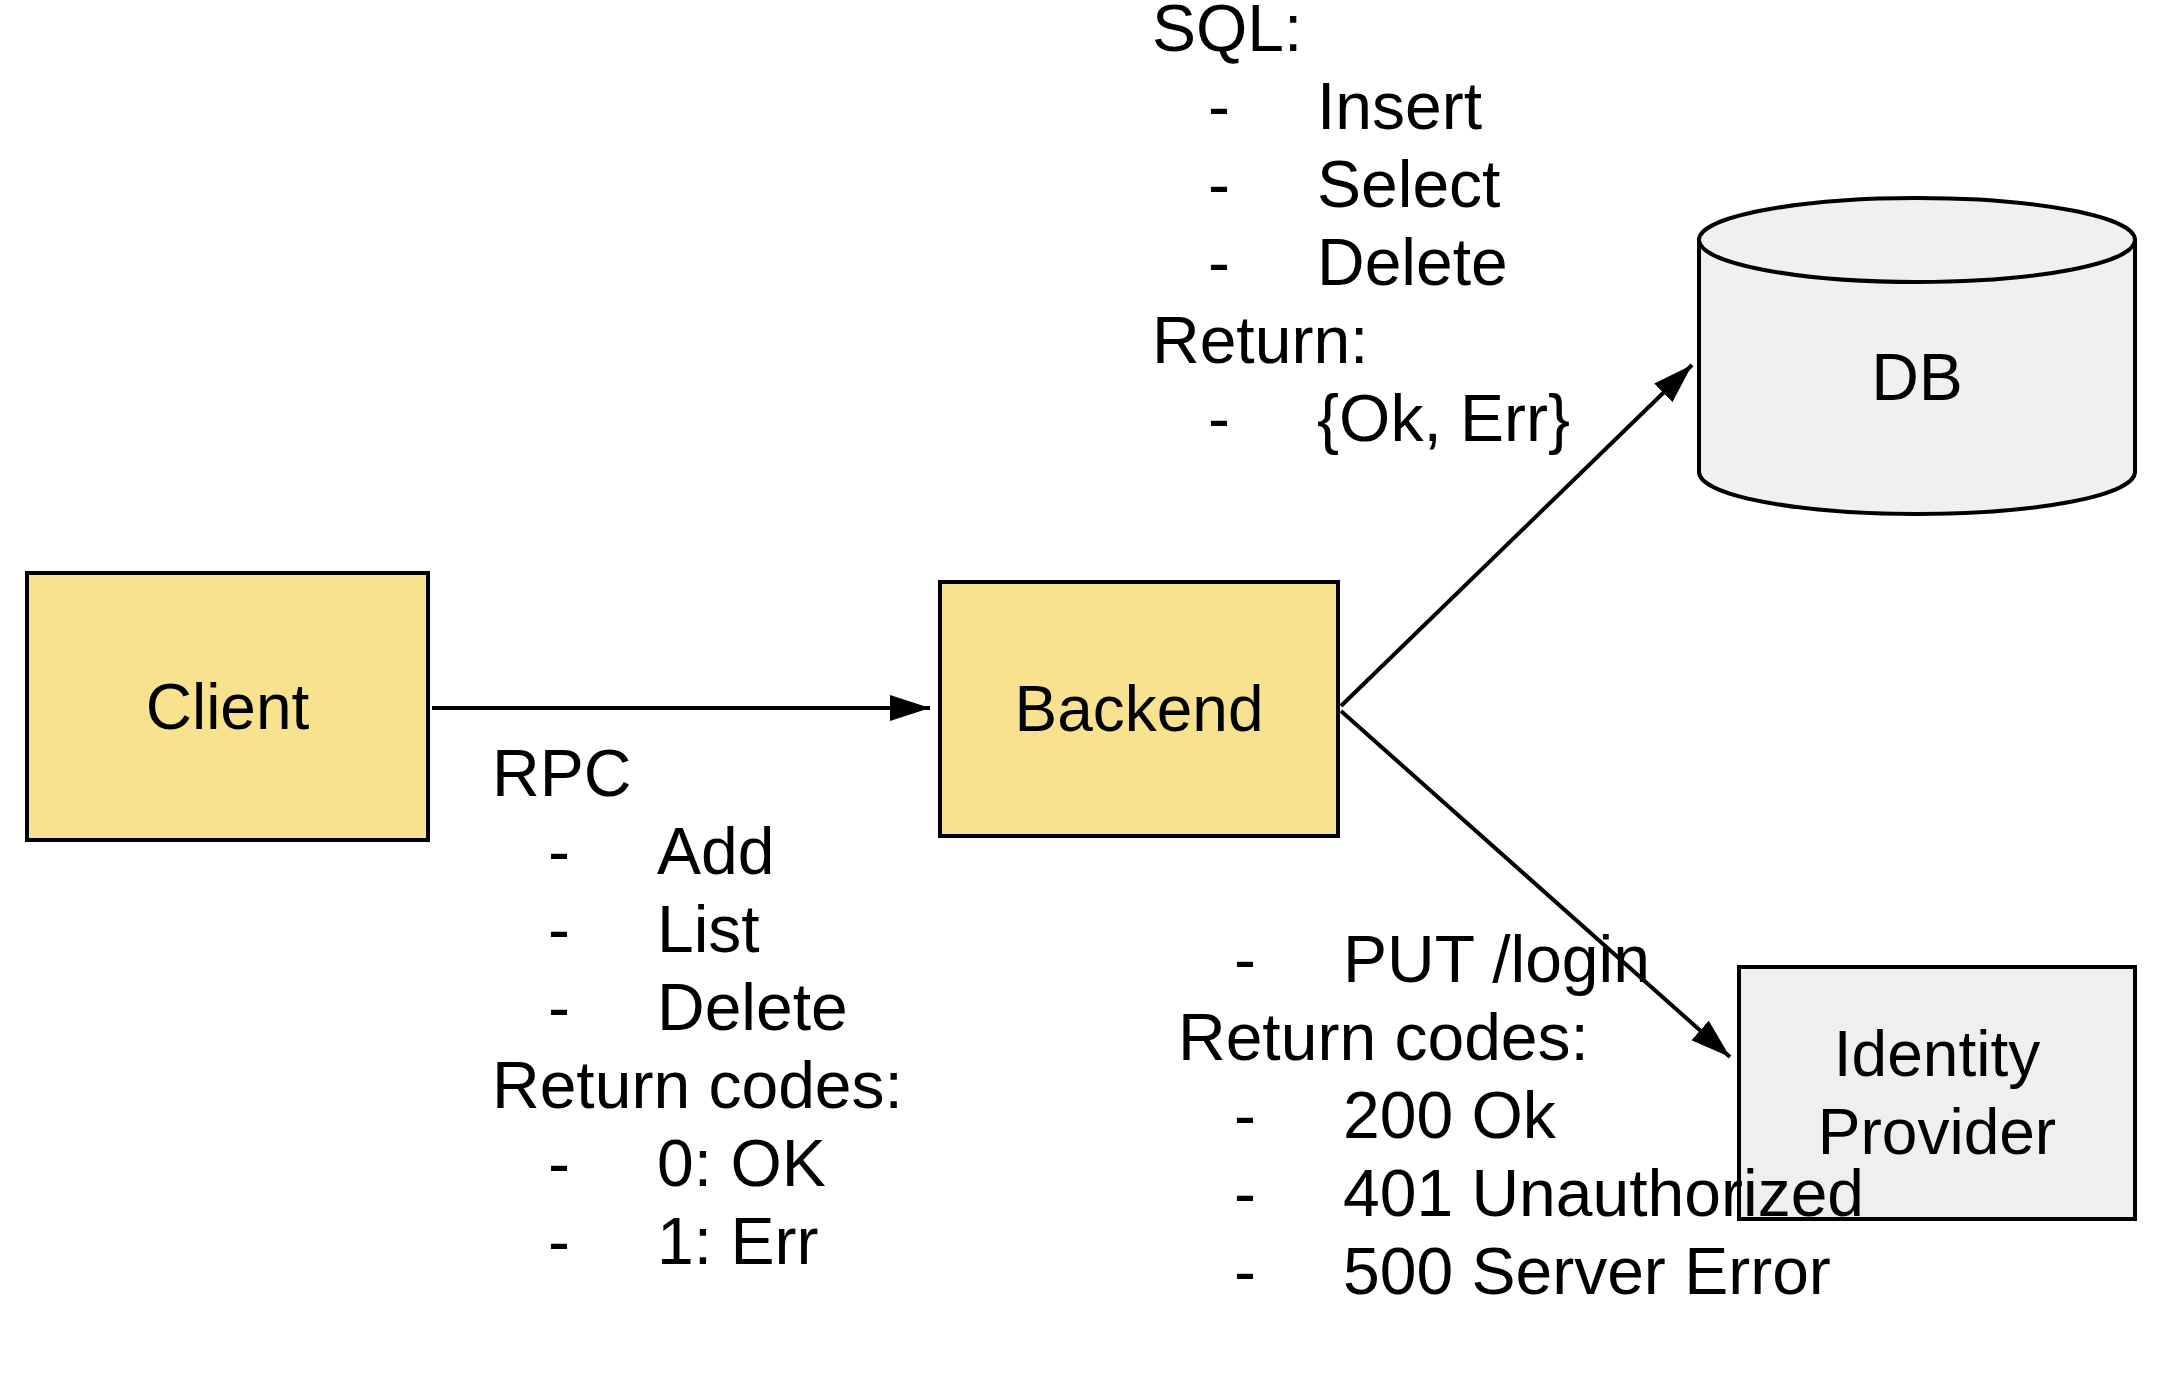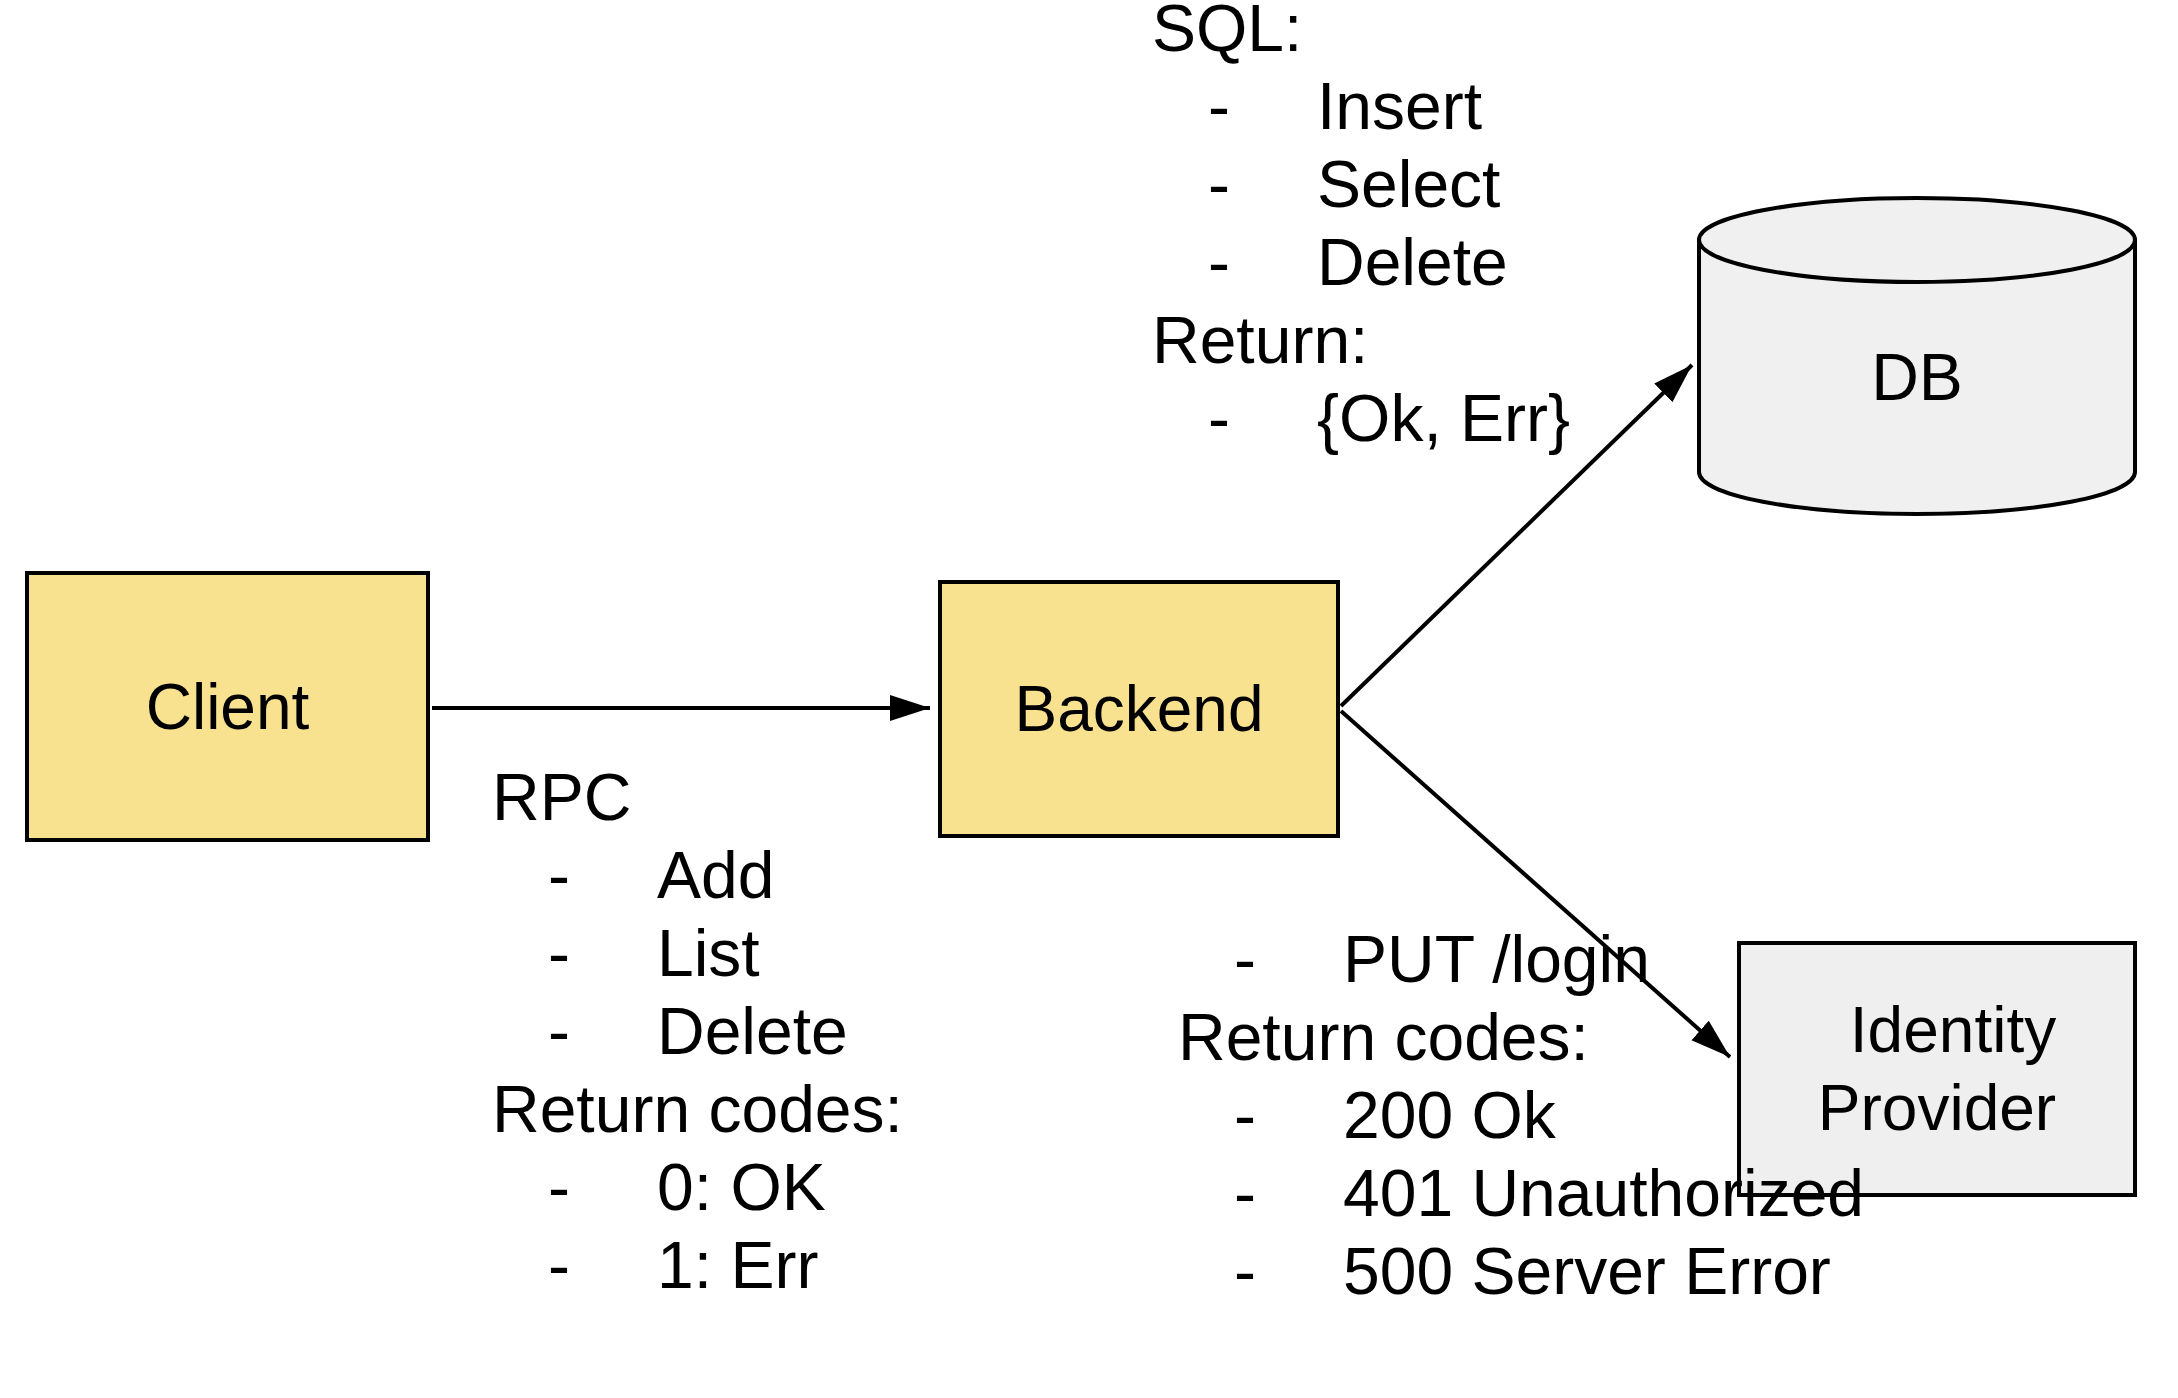--- a/index.html
+++ b/index.html
@@ -26,38 +26,38 @@
     justify-content: center;
     text-align: center;
     font-size: 64px;
     line-height: 78px;
     white-space: nowrap;
   }
   .node-yellow { background: #f8e28f; }
   .node-gray  { background: #efefef; }
   #client-node  { left: 25px;   top: 571px; width: 405px; height: 271px; }
   #backend-node { left: 938px;  top: 580px; width: 402px; height: 258px; text-align: center; }
-  #idp-node     { left: 1737px; top: 941px; width: 400px; height: 256px; text-align: right; }
+  #idp-node     { left: 1737px; top: 965px; width: 400px; height: 256px; }
   .db-label-box {
     position: absolute;
     left: 1699px; top: 240px; width: 436px; height: 273px;
     display: flex; align-items: center; justify-content: center;
     font-size: 66px; line-height: 78px;
   }
   .note {
     position: absolute;
     font-size: 66px;
     line-height: 78px;
     white-space: nowrap;
   }
   .note .line { position: relative; height: 78px; }
   .note .line .dash { position: absolute; left: 56px; }
   .note .line .btxt { position: absolute; left: 165px; }
   #sql-note  { left: 1152px; top: -11px; }
-  #rpc-note  { left: 492px;  top: 734px; margin-top: 24px; }
+  #rpc-note  { left: 492px;  top: 734px; }
   #http-note { left: 1178px; top: 920px; }
 </style>
 </head>
 <body>
 
 <div class="canvas">
 
   <svg class="overlay" viewBox="0 0 2178 1398">
     <defs>
       <marker id="arrowhead" markerUnits="userSpaceOnUse" markerWidth="44" markerHeight="30" refX="40" refY="13" orient="auto">

